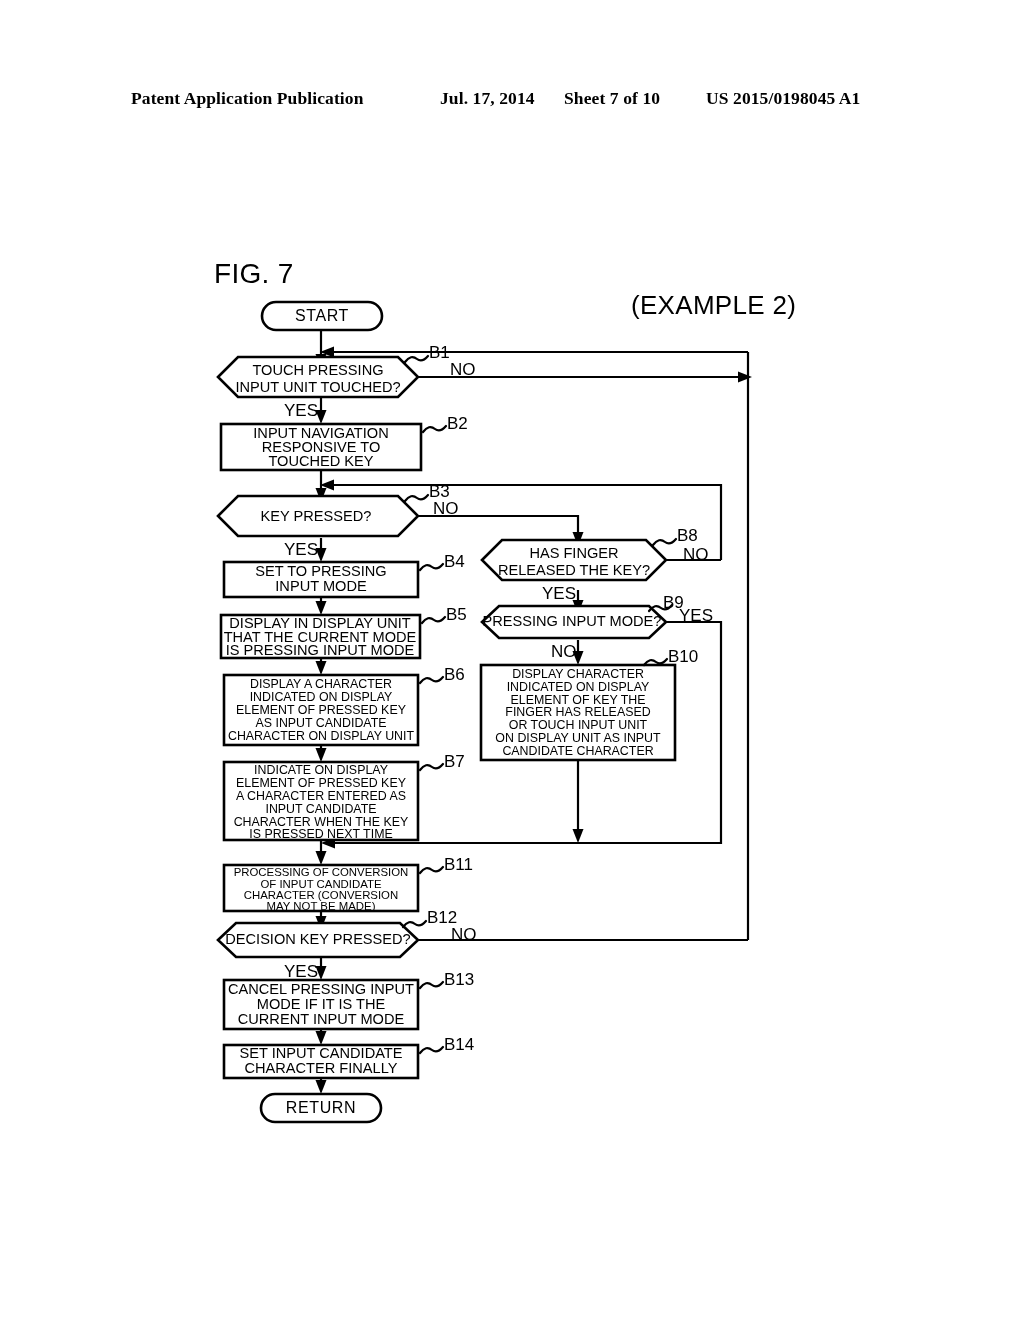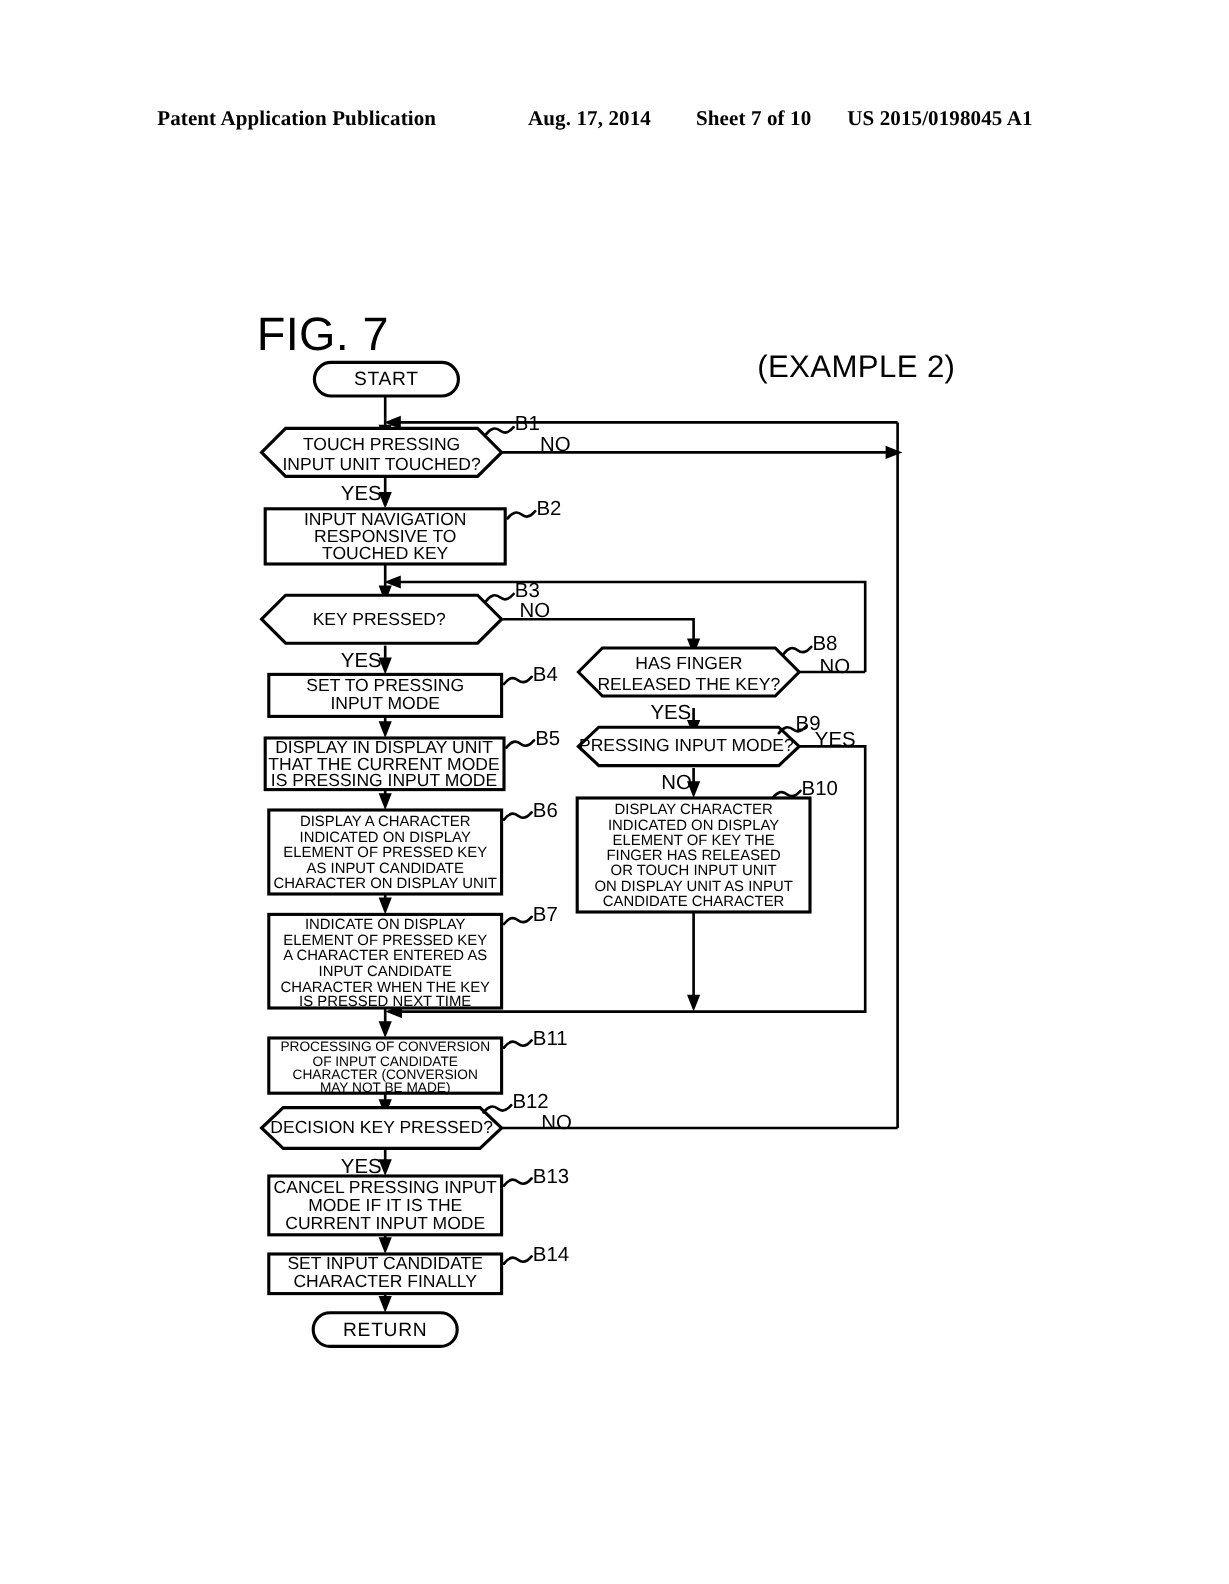--- a/index.html
+++ b/index.html
@@ -31,29 +31,29 @@
     height: 26px;
     font-family: "Liberation Serif", serif;
     font-weight: bold;
     font-size: 17.5px;
     letter-spacing: 0.1px;
     white-space: nowrap;
   }
   .pub-header span { position: absolute; top: 0; }
   .ph-pub   { left: 131px; }
   .ph-date  { left: 440px; }
-  .ph-sheet { left: 580px; }
+  .ph-sheet { left: 564px; }
   .ph-num   { left: 706px; }
 
   
   .fig-label {
     position: absolute;
     left: 214px;
     top: 258px;
-    font-size: 39px;
+    font-size: 28px;
     letter-spacing: 0.3px;
     white-space: nowrap;
   }
   .example-label {
     position: absolute;
     left: 631px;
     top: 290px;
     font-size: 26px;
     letter-spacing: 0.3px;
     white-space: nowrap;
@@ -105,21 +105,21 @@
   #flow text.tag    { font-size: 17px; text-anchor: start; }
   #flow text.branch { font-size: 17px; text-anchor: start; }
 </style>
 </head>
 <body>
 
 <div id="page">
 
   <div class="pub-header">
     <span class="ph-pub">Patent Application Publication</span>
-    <span class="ph-date">Aug. 17, 2014</span>
+    <span class="ph-date">Jul. 17, 2014</span>
     <span class="ph-sheet">Sheet 7 of 10</span>
     <span class="ph-num">US 2015/0198045 A1</span>
   </div>
 
   <div class="fig-label">FIG. 7</div>
   <div class="example-label">(EXAMPLE 2)</div>
 
   <svg id="flow" viewBox="0 0 1024 1320">
 
     <g>

